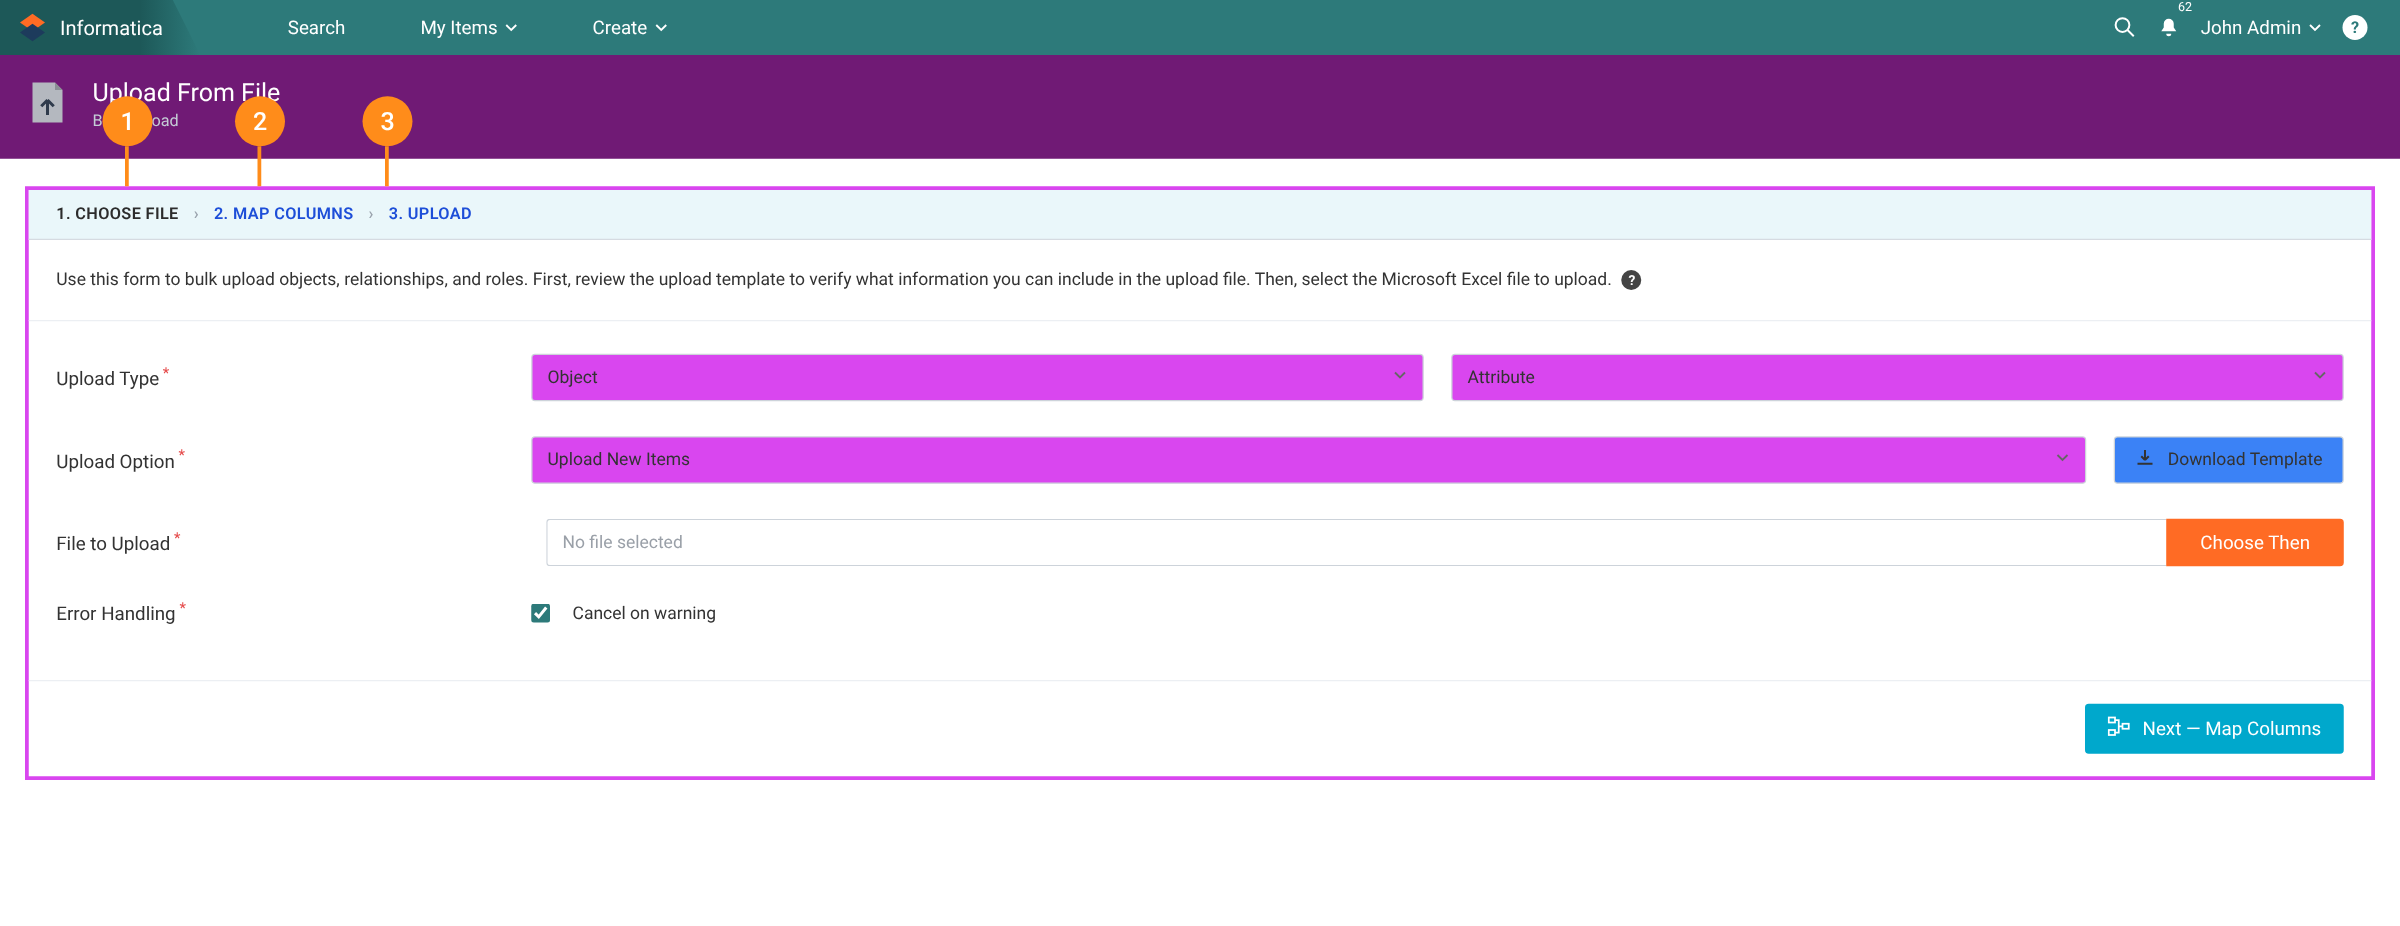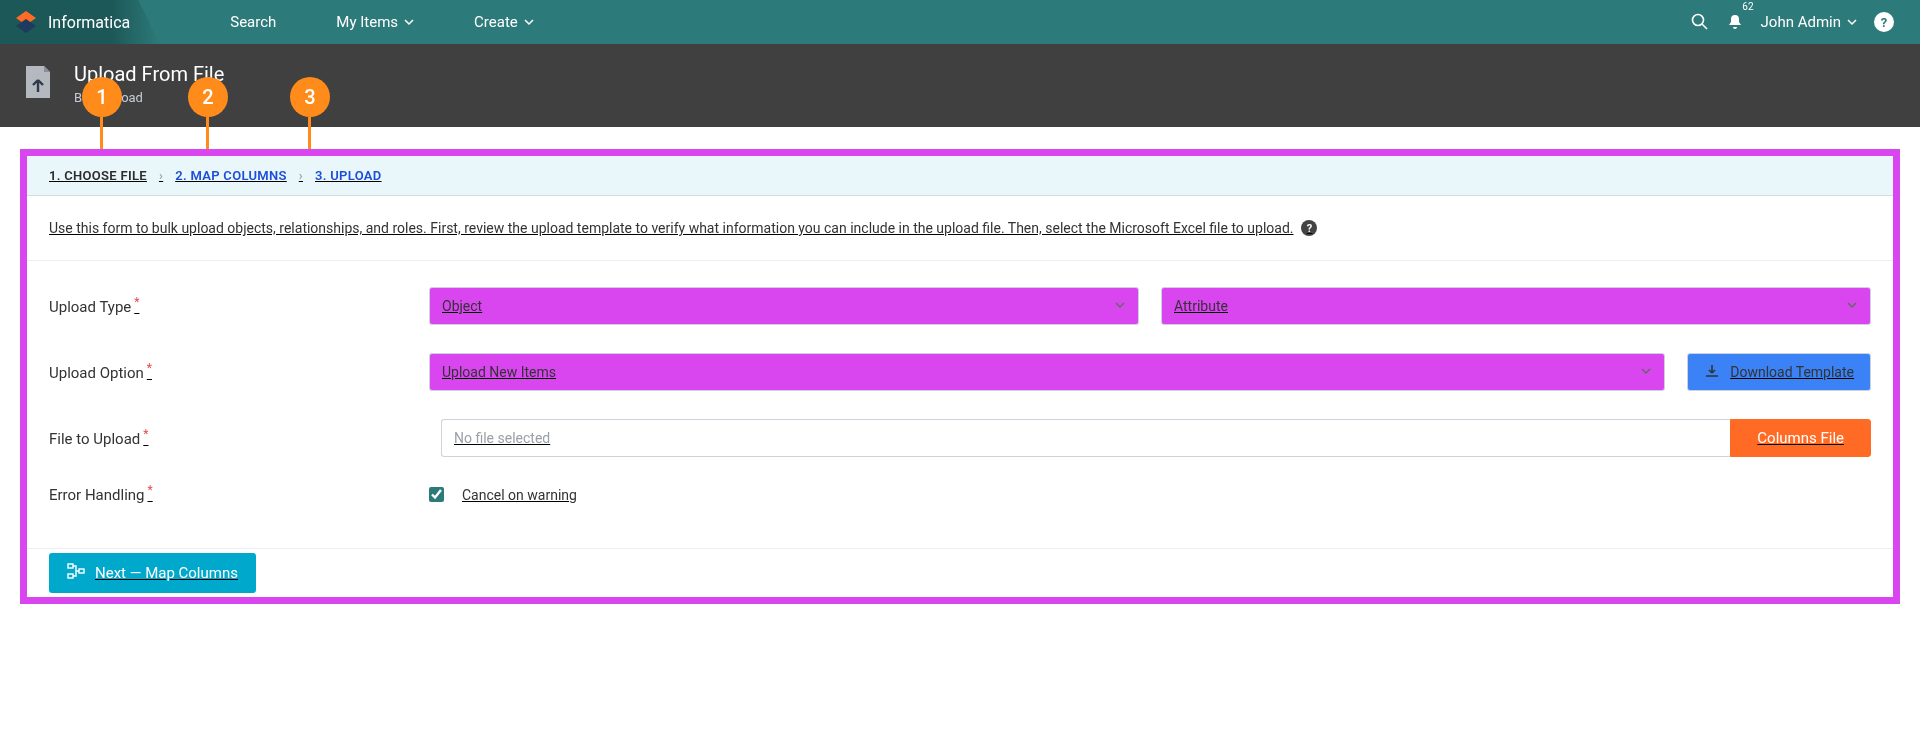--- a/index.html
+++ b/index.html
@@ -35,21 +35,21 @@
 }
 .user-menu { cursor: pointer; display: flex; align-items: center; gap: 6px; }
 .help-circle {
   width: 20px; height: 20px; border-radius: 50%; background: #fff; color: #2d7a7a;
   display: flex; align-items: center; justify-content: center; font-weight: 700; font-size: 13px; cursor: pointer;
 }
 .chevron-down { width: 10px; height: 10px; }
 
 
 .page-header {
-  background: #404040;
+  background: #701a75;
   padding: 18px 0 22px 20px;
   display: flex;
   align-items: center;
   gap: 18px;
   color: #fff;
   position: relative;
 }
 .page-header-icon {
   width: 36px; height: 36px;
 }
@@ -67,23 +67,22 @@
 }
 .callout-line {
   position: absolute;
   width: 3px; background: #ff8c1a;
   z-index: 4;
 }
 
 
 .main-wrap { padding: 22px 20px 20px 20px; position: relative; }
 .card {
-  border: 7px solid #d946ef;
+  border: 3px solid #d946ef;
   background: #fff;
-  text-decoration: underline;
 }
 .wizard-steps {
   background: #eaf7fa;
   border-bottom: 1px solid #d6dbe1;
   padding: 12px 22px;
   display: flex; align-items: center; gap: 12px;
   font-size: 13px; font-weight: 600; letter-spacing: 0.3px;
 }
 .wiz-step { text-transform: uppercase; cursor: pointer; }
 .wiz-active { color: #2c2c2c; }
@@ -162,22 +161,22 @@
   display: flex; align-items: center;
 }
 
 .checkbox-row { display: flex; align-items: center; gap: 18px; }
 .checkbox-box { width: 15px; height: 15px; accent-color: #2d7a7a; cursor: pointer; }
 .checkbox-label { font-size: 14px; color: #333; }
 
 
 .card-footer {
   border-top: 1px solid #eceff3;
-  padding: 4px 22px;
-  display: flex; 
+  padding: 18px 22px;
+  display: flex; justify-content: flex-end;
 }
 .primary-btn {
   background: #00a8cc;
   color: #fff;
   border: none;
   border-radius: 3px;
   height: 40px;
   padding: 0 18px;
   font-size: 15px;
   display: flex; align-items: center; gap: 10px;
@@ -333,21 +332,21 @@
 
       <div class="form-row">
         <div>
           <span class="form-label">File to Upload</span><span class="required-star">*</span>
         </div>
         <div class="file-row">
           <div class="file-input-box">
             <span>No file selected</span>
           </div>
           <div class="choose-file-btn">
-            <span>Columns File</span>
+            <span>Choose Then</span>
           </div>
         </div>
       </div>
 
       <div class="form-row" style="padding-bottom:22px;">
         <div>
           <span class="form-label">Error Handling</span><span class="required-star">*</span>
         </div>
         <div class="checkbox-row">
           <input type="checkbox" class="checkbox-box" checked="" style="">

